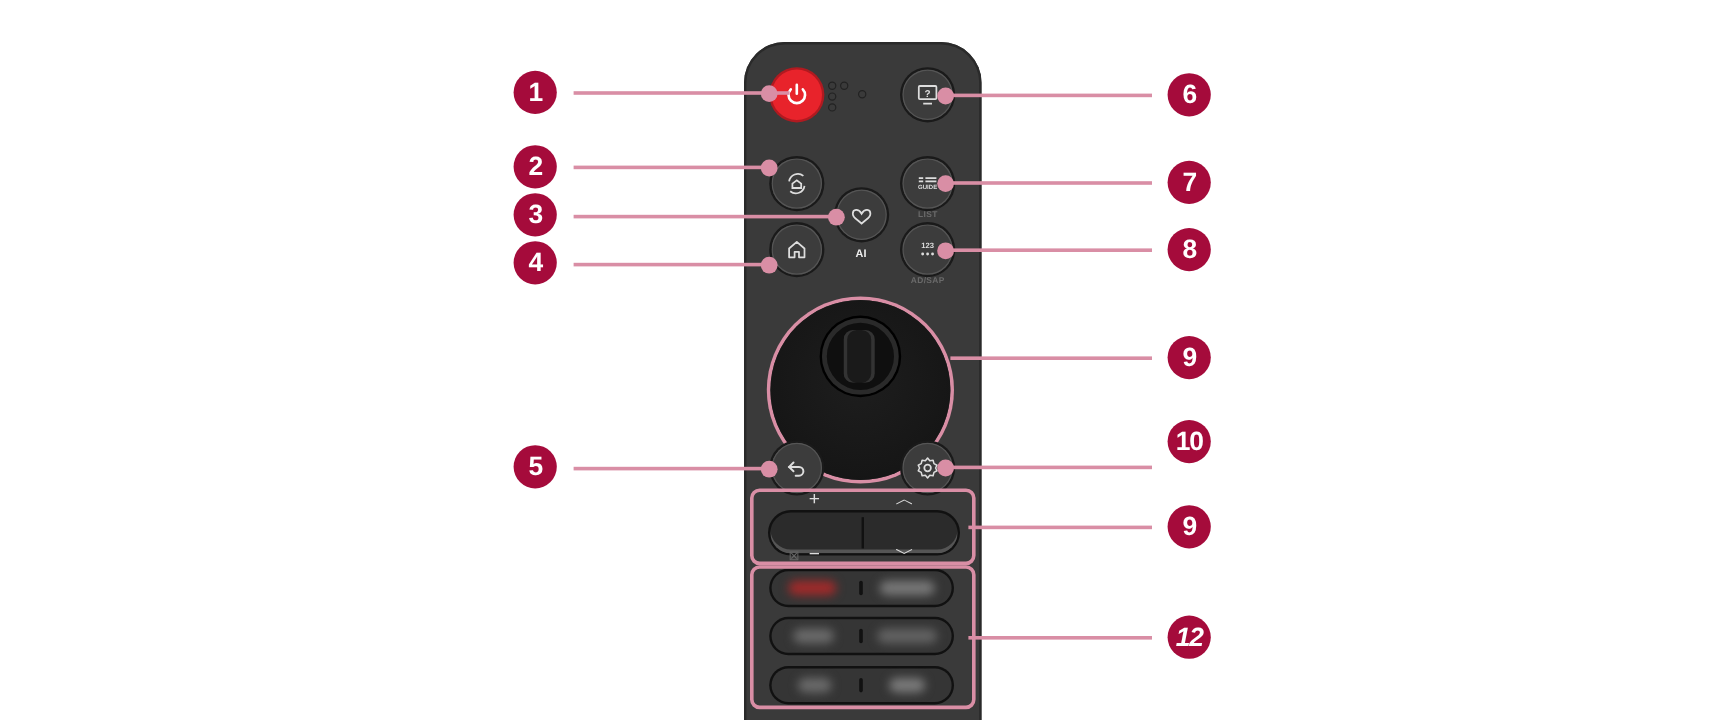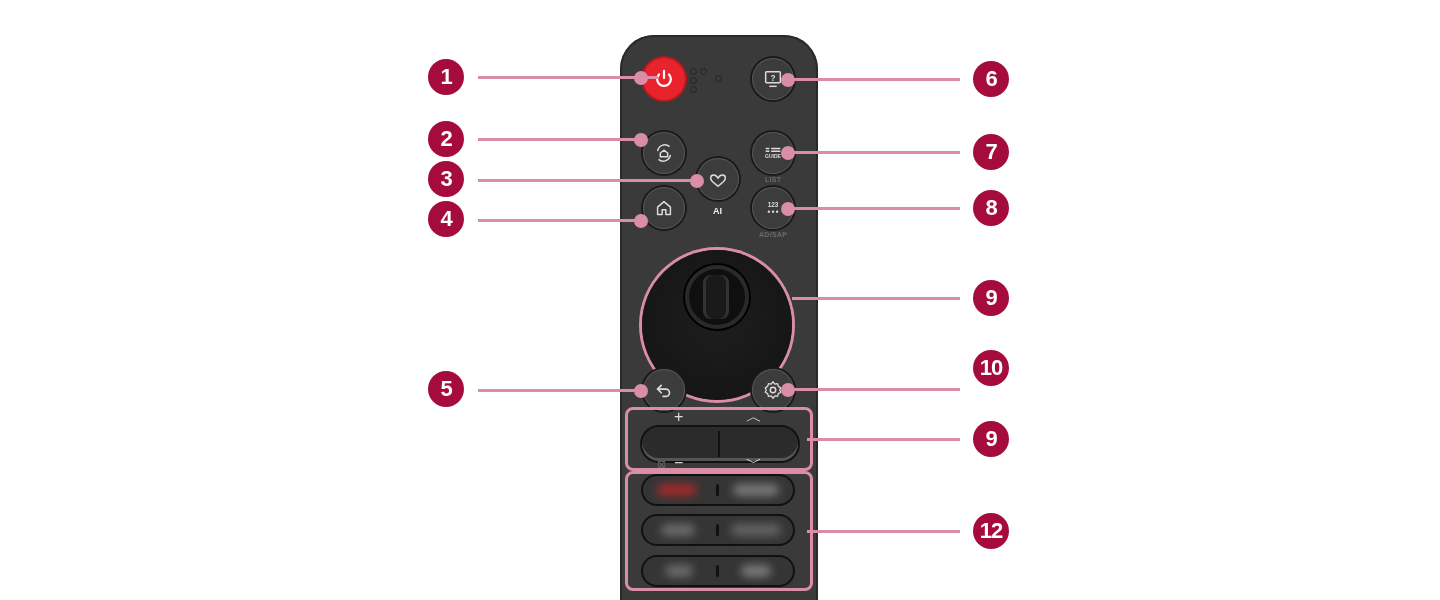--- a/index.html
+++ b/index.html
@@ -163,13 +163,13 @@
 <div class="badge" style="left:428px;top:161px;">3</div>
 <div class="badge" style="left:428px;top:201px;">4</div>
 <div class="badge" style="left:428px;top:371px;">5</div>
 
 <div class="badge" style="left:973px;top:61px;">6</div>
 <div class="badge" style="left:973px;top:134px;">7</div>
 <div class="badge" style="left:973px;top:190px;">8</div>
 <div class="badge" style="left:973px;top:280px;">9</div>
 <div class="badge" style="left:973px;top:350px;">10</div>
 <div class="badge" style="left:973px;top:421px;">9</div>
-<div class="badge" style="left:973px;top:513px;">12</div>
+<div class="badge" style="left:973px;top:513px;font-style:italic;">12</div>
 
 </body></html>

